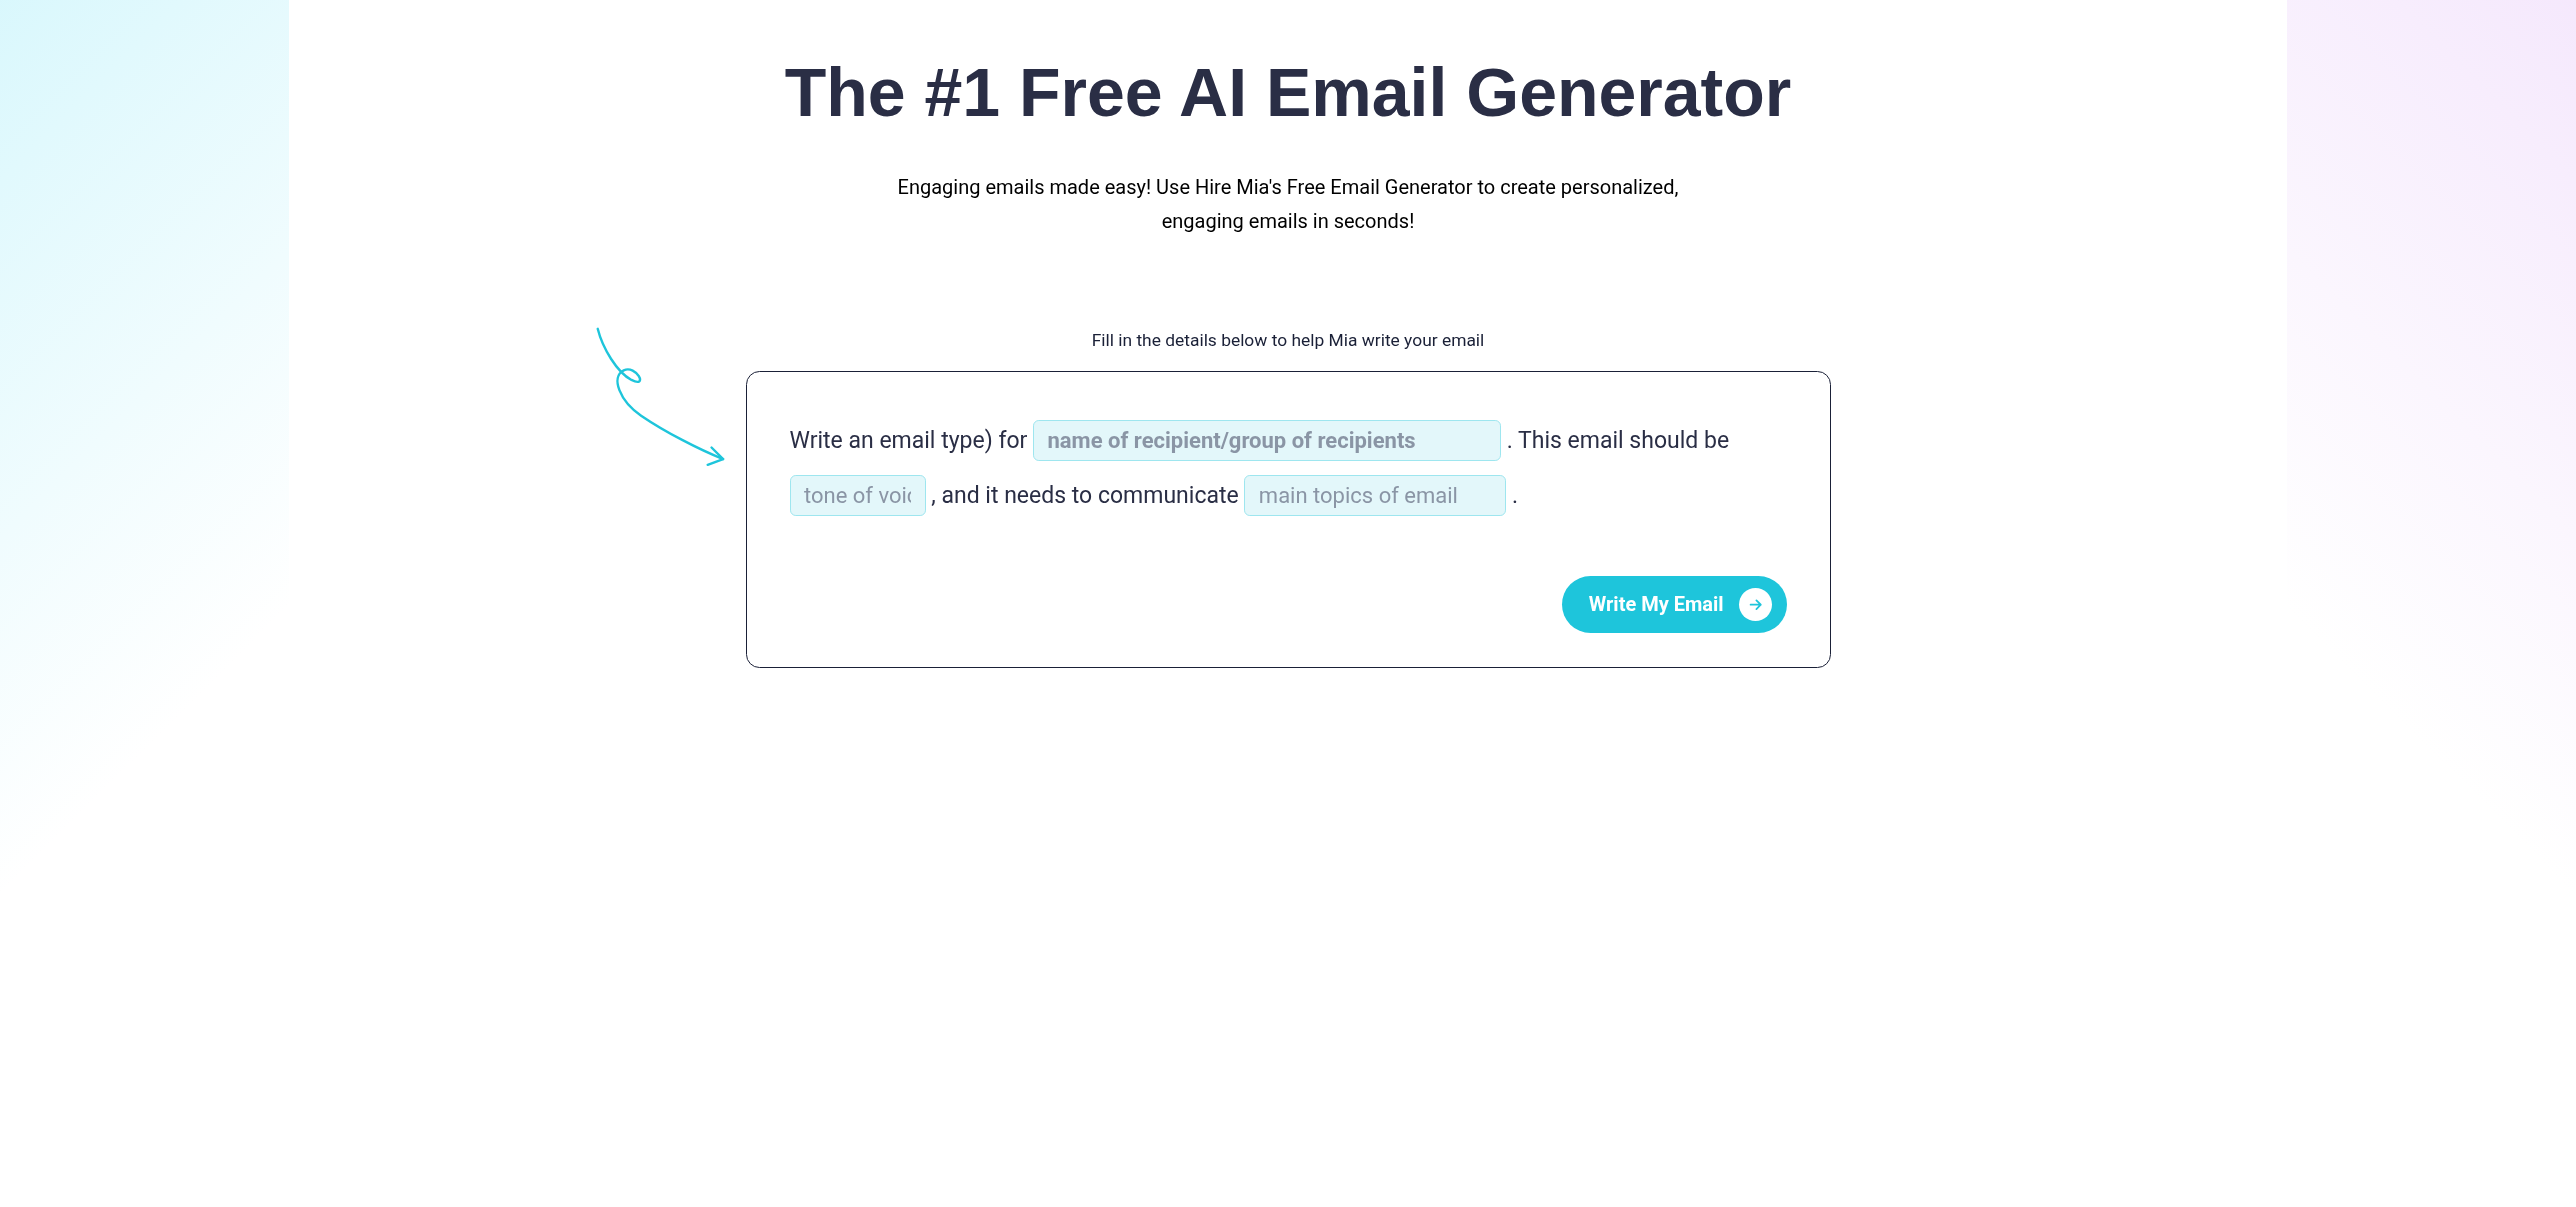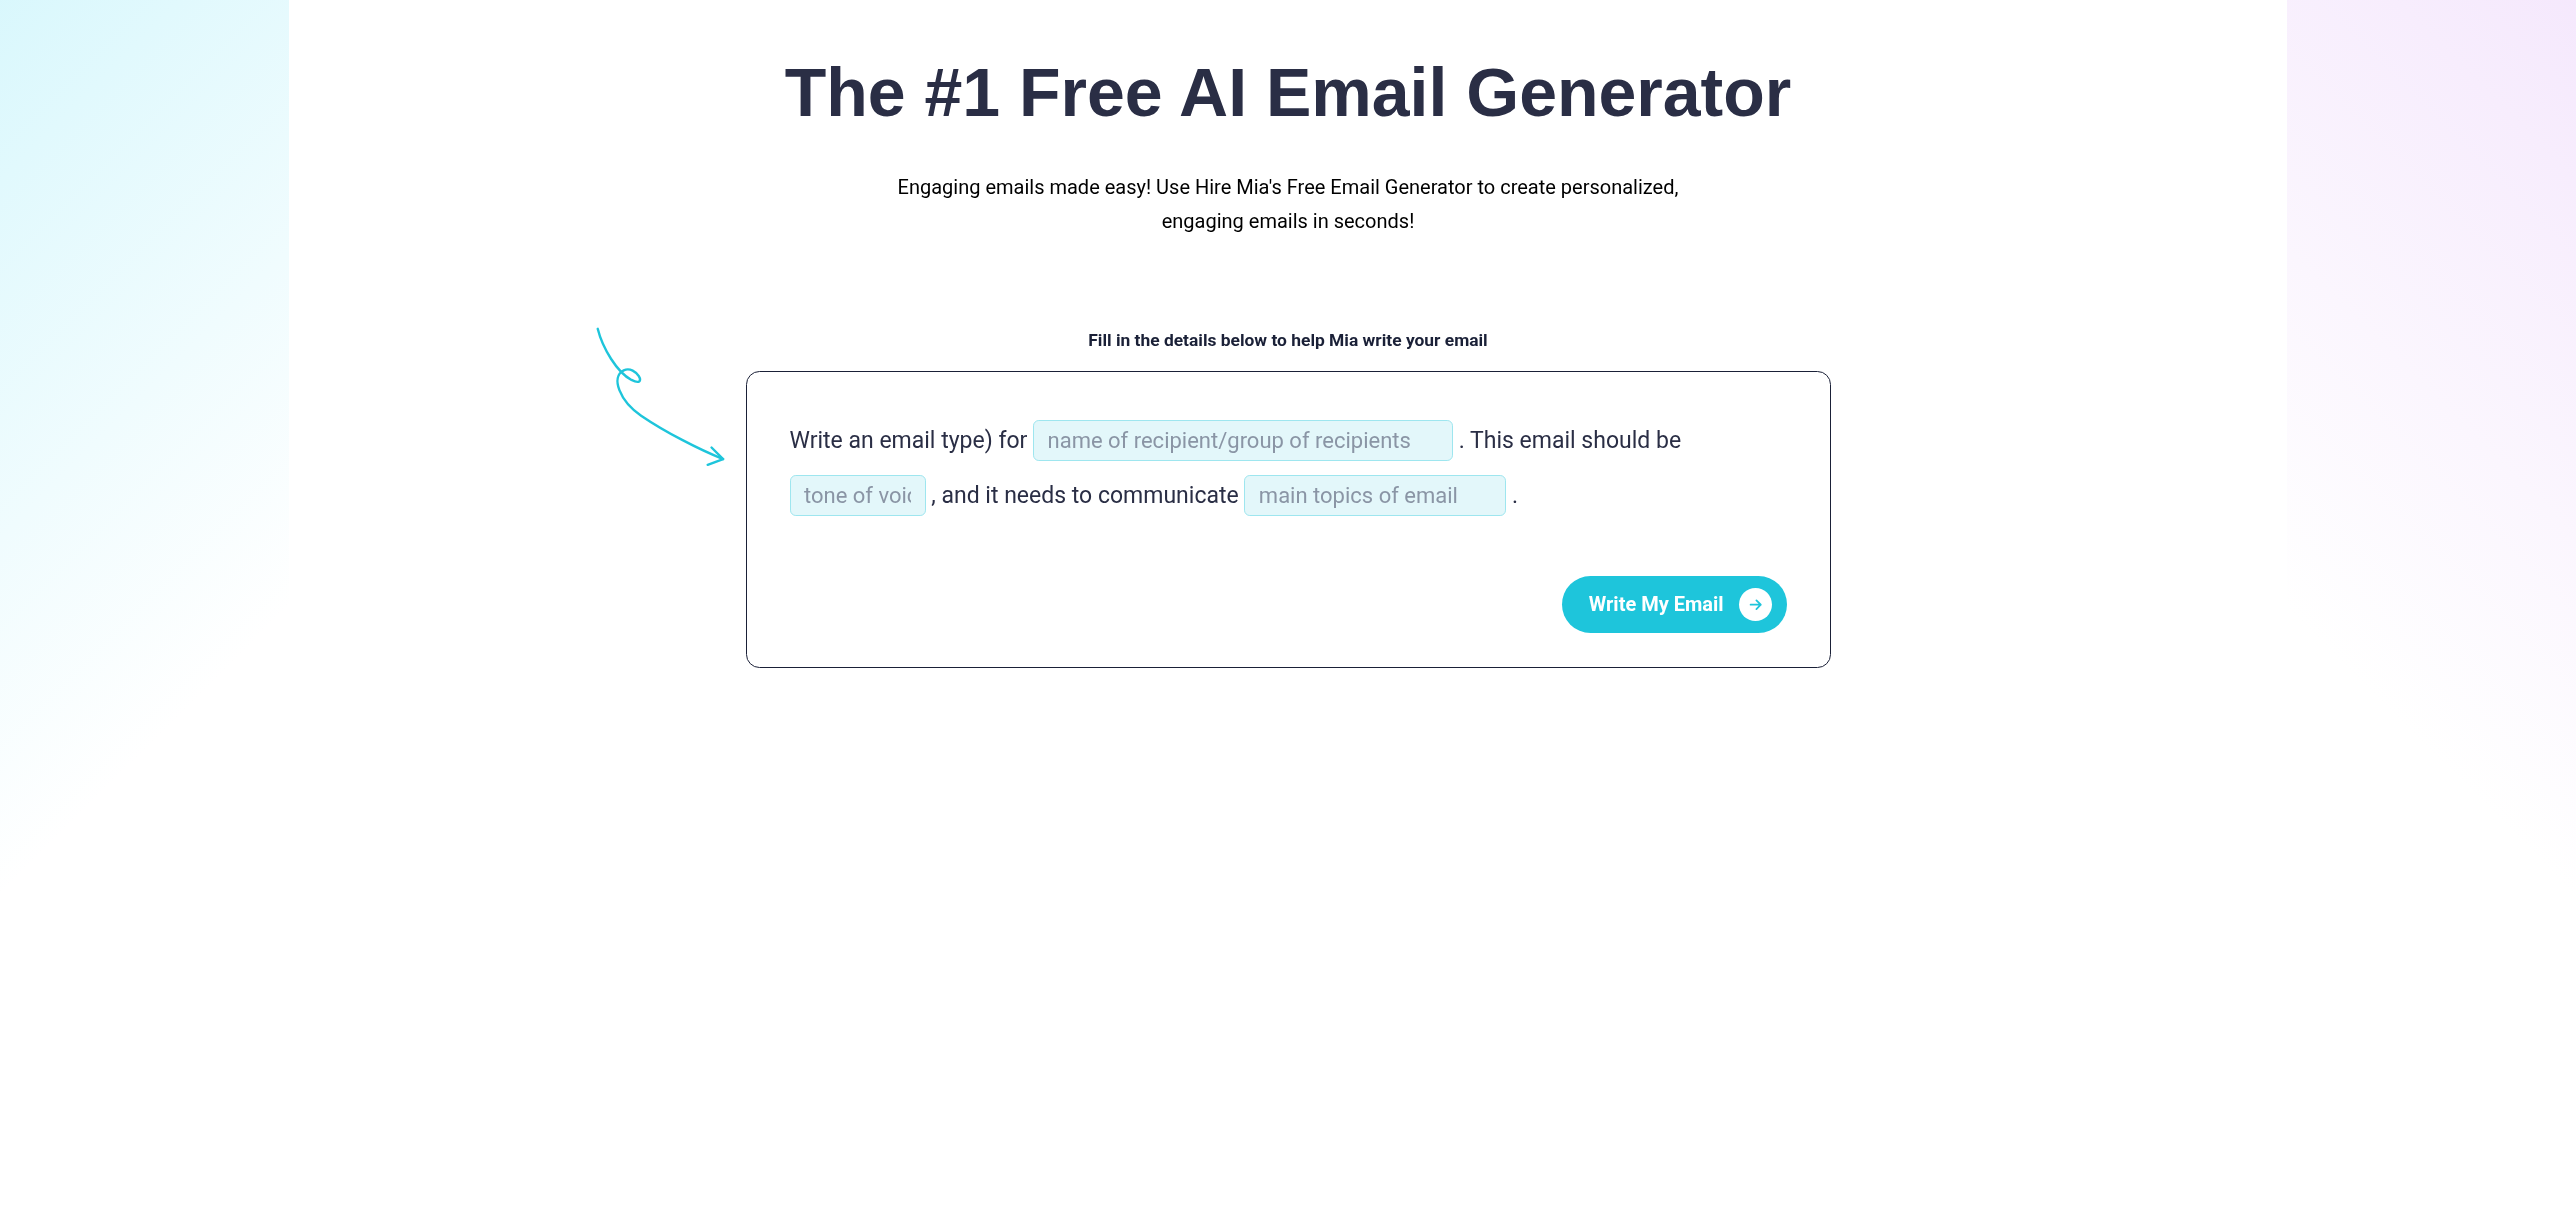--- a/index.html
+++ b/index.html
@@ -57,21 +57,21 @@
       font-size: 20px;
       color: #000000;
       text-align: center;
       line-height: 1.7;
       max-width: 820px;
       margin: 0 auto 92px;
     }
     
     .form-label {
       font-size: 17.4px;
-      font-weight: 700;
+      font-weight: 400;
       color: #1a2037;
       text-align: center;
       margin-bottom: 21px;
     }
     
     .form-card {
       background: #ffffff;
       border: 1.4px solid #1a2037;
       border-radius: 13.5px;
       padding: 41px 43px 34px;
@@ -97,21 +97,22 @@
       font-family: inherit;
       vertical-align: baseline;
       outline: none;
     }
     
     .inline-input::placeholder {
       color: #8a95a5;
     }
     
     .input-recipient {
-      width: 420px;
+      width: 468px;
+      font-weight: bold;
     }
     
     .input-tone {
       width: 136px;
     }
     
     .input-topics {
       width: 262px;
     }
     

